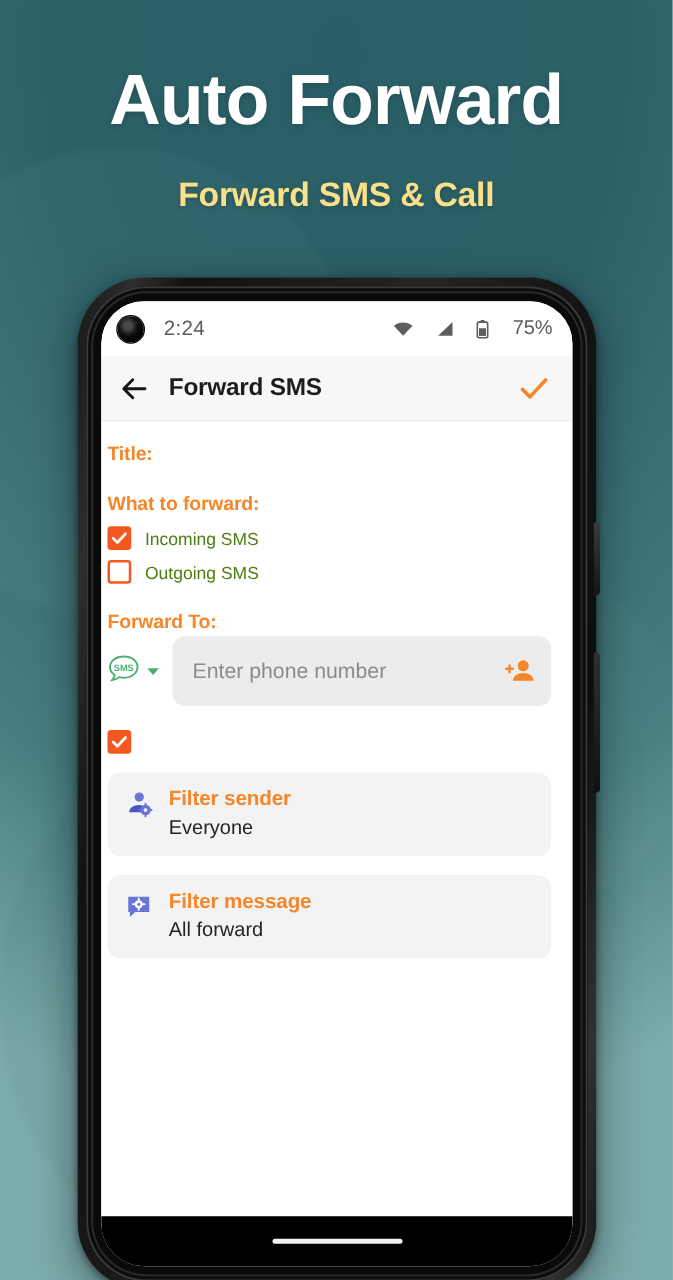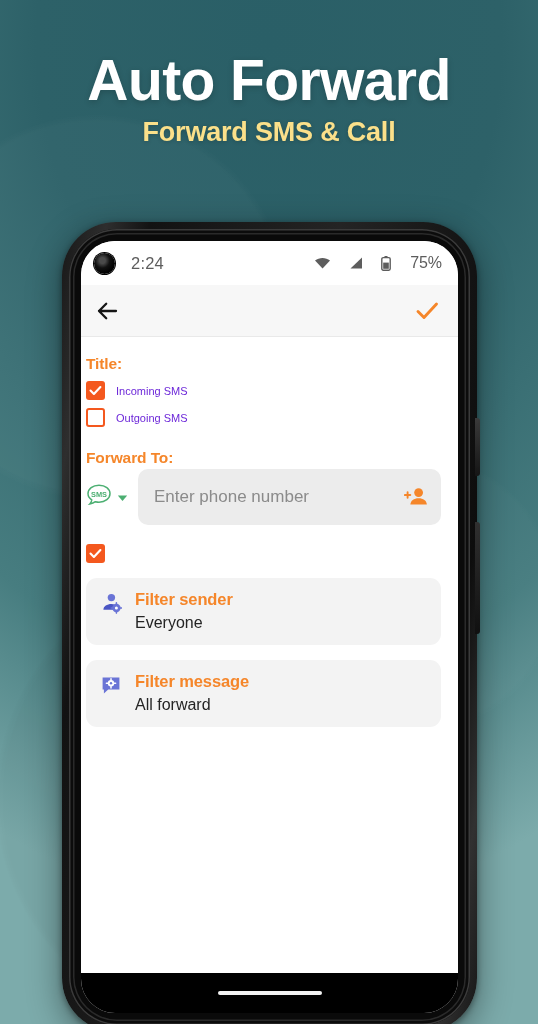--- a/index.html
+++ b/index.html
@@ -28,21 +28,21 @@
 
   
   #promo-head { position:absolute; top:0; left:0; right:0; text-align:center; z-index:4; }
   #promo-title {
     margin-top:52px;
     font-size:57px; line-height:1.0; font-weight:bold; color:#ffffff;
     letter-spacing:-0.6px;
     text-shadow:0 2px 6px rgba(0,0,0,.18);
   }
   #promo-sub {
-    margin-top:8px;
+    margin-top:32px;
     font-size:27px; font-weight:bold; color:#fbe08a;
     letter-spacing:-0.2px;
     text-shadow:0 1px 4px rgba(0,0,0,.18);
   }
 
   
   #phone {
     position:absolute;
     left:62px; top:222px;
     width:415px; height:810px;
@@ -127,21 +127,21 @@
   .check-row {
     display:flex; align-items:center; margin-top:8px; cursor:pointer;
   }
   .check-row .cb {
     width:19px; height:19px; border-radius:3px; flex:none;
     display:flex; align-items:center; justify-content:center;
   }
   .cb.checked { background:#f4581e; }
   .cb.unchecked { background:#ffffff; border:2.2px solid #f4581e; }
   .cb svg { display:block; }
-  .check-row .lbl { margin-left:11px; font-size:11px; color:#6d28d9; }
+  .check-row .lbl { margin-left:11px; font-size:14px; color:#4d7c0f; }
 
   #forward-to-label { margin-top:22px; }
 
   #forward-to-row { margin-top:2px; display:flex; align-items:center; }
   #sms-chip { display:flex; align-items:center; flex:none; cursor:pointer; }
   #sms-chip .caret { margin-left:5px; }
   #phone-input-wrap {
     margin-left:10px; flex:1; height:56px; border-radius:10px; background:#ececec;
     display:flex; align-items:center; padding:0 13px 0 16px;
   }
@@ -207,31 +207,33 @@
         <span id="status-battery-text">75%</span>
       </div>
     </div>
 
     <div id="app-bar">
       <span id="back-arrow">
         <svg width="26" height="26" viewBox="0 0 26 26">
           <path d="M4 13h17M4 13l7.2-7.2M4 13l7.2 7.2" fill="none" stroke="#151515" stroke-width="2.3" stroke-linecap="round" stroke-linejoin="round"></path>
         </svg>
       </span>
+      <span id="app-title">Forward SMS</span>
       <span id="confirm-check">
         <svg width="28" height="28" viewBox="0 0 28 28">
           <path d="M5 14.5l6 6L23.5 7" fill="none" stroke="#f5862a" stroke-width="2.9" stroke-linecap="round" stroke-linejoin="round"></path>
         </svg>
       </span>
     </div>
 
     <div id="content">
 
       <div class="section-label">Title:</div>
 
+      <div class="section-label" id="what-to-forward-label">What to forward:</div>
 
       <div class="check-row">
         <span class="cb checked">
           <svg width="13" height="11" viewBox="0 0 13 11">
             <path d="M1.5 5.6l3.4 3.4L11.4 2" fill="none" stroke="#ffffff" stroke-width="2.1" stroke-linecap="round" stroke-linejoin="round"></path>
           </svg>
         </span>
         <span class="lbl">Incoming SMS</span>
       </div>
 

